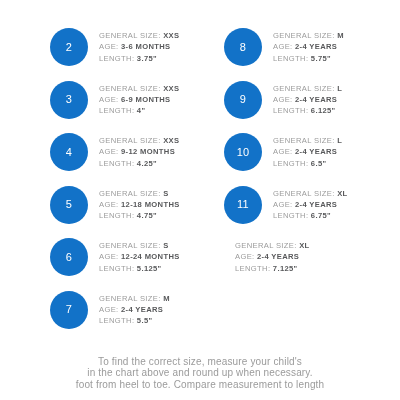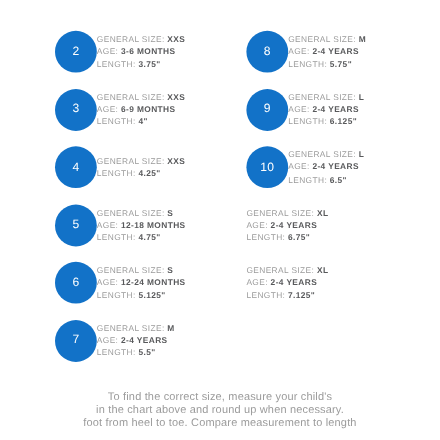--- a/index.html
+++ b/index.html
@@ -57,20 +57,21 @@
     color: #ffffff;
     display: flex;
     align-items: center;
     justify-content: center;
     font-size: 11px;
     letter-spacing: 0.2px;
     line-height: 1;
   }
 
   .size-details {
+    margin-left: 11px;
     display: flex;
     flex-direction: column;
     justify-content: center;
   }
 
   .detail-line {
     font-size: 7.6px;
     line-height: 11.2px;
     color: #9b9b9b;
     letter-spacing: 0.35px;
@@ -117,20 +118,21 @@
           <div class="size-details">
             <div class="detail-line"><span class="detail-label">GENERAL SIZE:</span> <span class="detail-value">XXS</span></div>
             <div class="detail-line"><span class="detail-label">AGE:</span> <span class="detail-value">6-9 MONTHS</span></div>
             <div class="detail-line"><span class="detail-label">LENGTH:</span> <span class="detail-value">4"</span></div>
           </div>
         </div>
         <div class="size-row" style="top: 131px;">
           <div class="size-badge">4</div>
           <div class="size-details">
             <div class="detail-line"><span class="detail-label">GENERAL SIZE:</span> <span class="detail-value">XXS</span></div>
+            <div class="detail-line"><span class="detail-label">AGE:</span> <span class="detail-value">9-12 MONTHS</span></div>
             <div class="detail-line"><span class="detail-label">LENGTH:</span> <span class="detail-value">4.25"</span></div>
           </div>
         </div>
         <div class="size-row" style="top: 183.5px;">
           <div class="size-badge">5</div>
           <div class="size-details">
             <div class="detail-line"><span class="detail-label">GENERAL SIZE:</span> <span class="detail-value">S</span></div>
             <div class="detail-line"><span class="detail-label">AGE:</span> <span class="detail-value">12-18 MONTHS</span></div>
             <div class="detail-line"><span class="detail-label">LENGTH:</span> <span class="detail-value">4.75"</span></div>
           </div>
@@ -171,20 +173,21 @@
         </div>
         <div class="size-row" style="top: 131px;">
           <div class="size-badge">10</div>
           <div class="size-details">
             <div class="detail-line"><span class="detail-label">GENERAL SIZE:</span> <span class="detail-value">L</span></div>
             <div class="detail-line"><span class="detail-label">AGE:</span> <span class="detail-value">2-4 YEARS</span></div>
             <div class="detail-line"><span class="detail-label">LENGTH:</span> <span class="detail-value">6.5"</span></div>
           </div>
         </div>
         <div class="size-row" style="top: 183.5px;">
+          <div class="size-badge">11</div>
           <div class="size-details">
             <div class="detail-line"><span class="detail-label">GENERAL SIZE:</span> <span class="detail-value">XL</span></div>
             <div class="detail-line"><span class="detail-label">AGE:</span> <span class="detail-value">2-4 YEARS</span></div>
             <div class="detail-line"><span class="detail-label">LENGTH:</span> <span class="detail-value">6.75"</span></div>
           </div>
         </div>
         <div class="size-row" style="top: 236px;">
           <div class="size-details">
             <div class="detail-line"><span class="detail-label">GENERAL SIZE:</span> <span class="detail-value">XL</span></div>
             <div class="detail-line"><span class="detail-label">AGE:</span> <span class="detail-value">2-4 YEARS</span></div>

